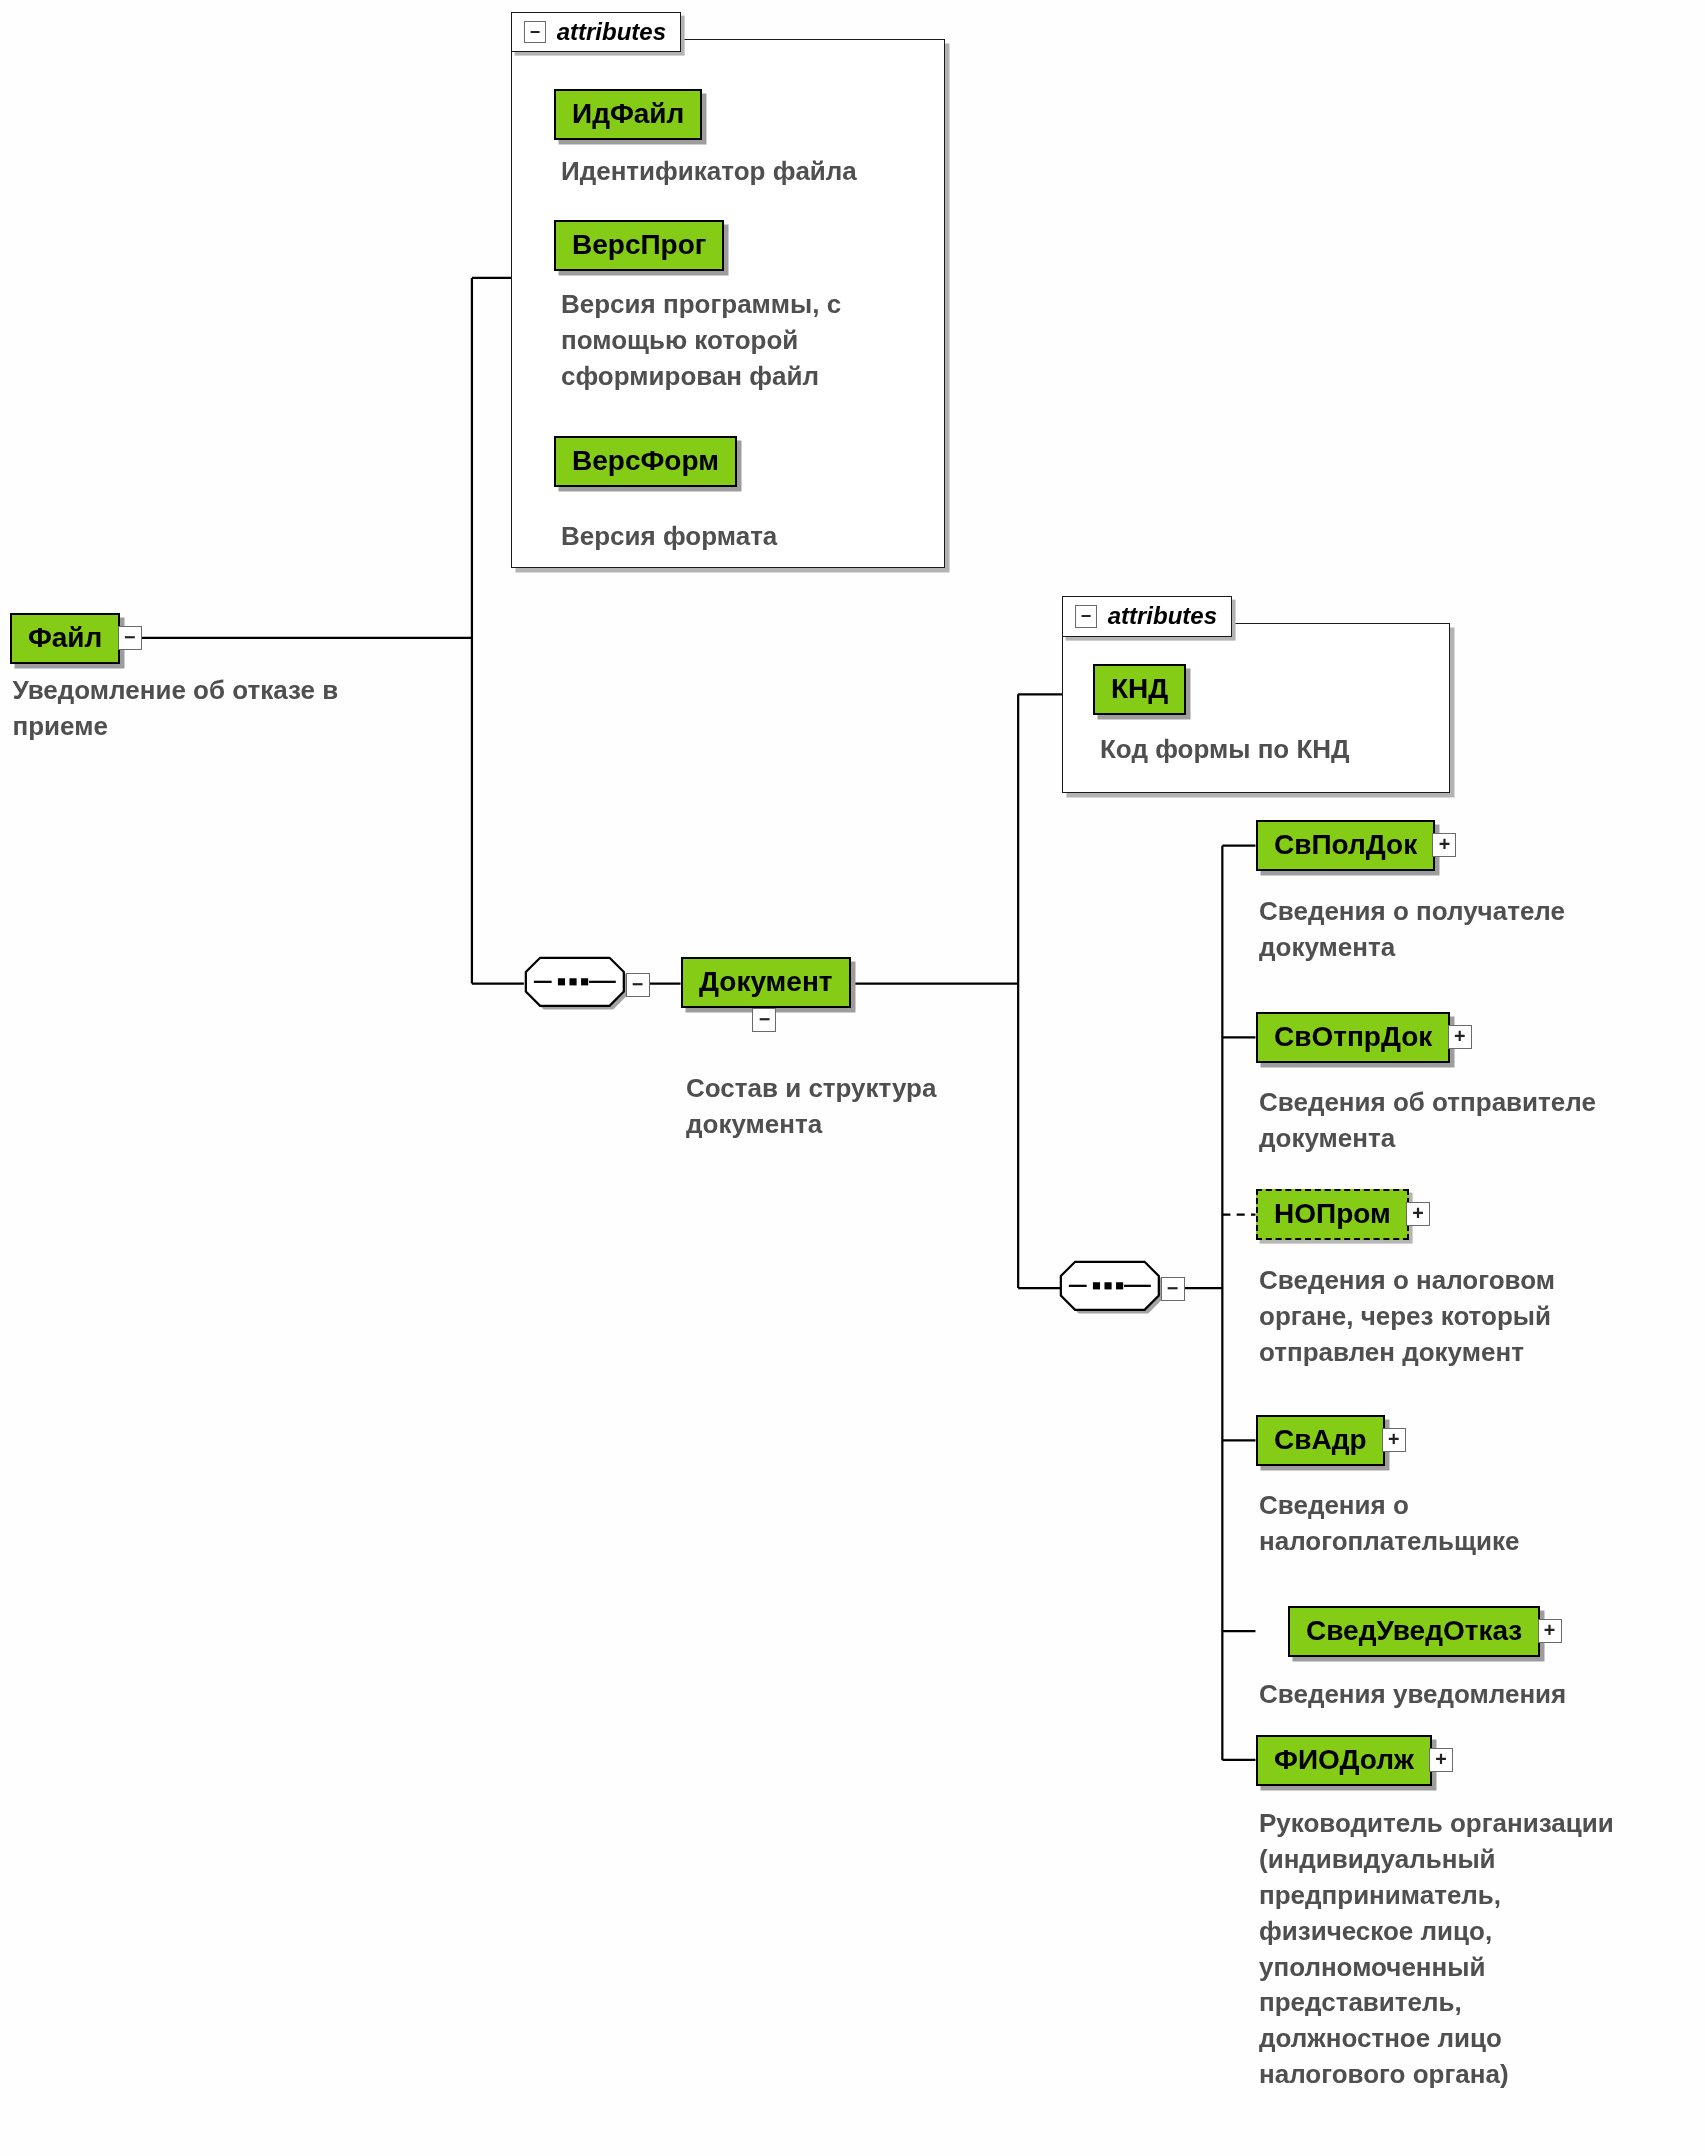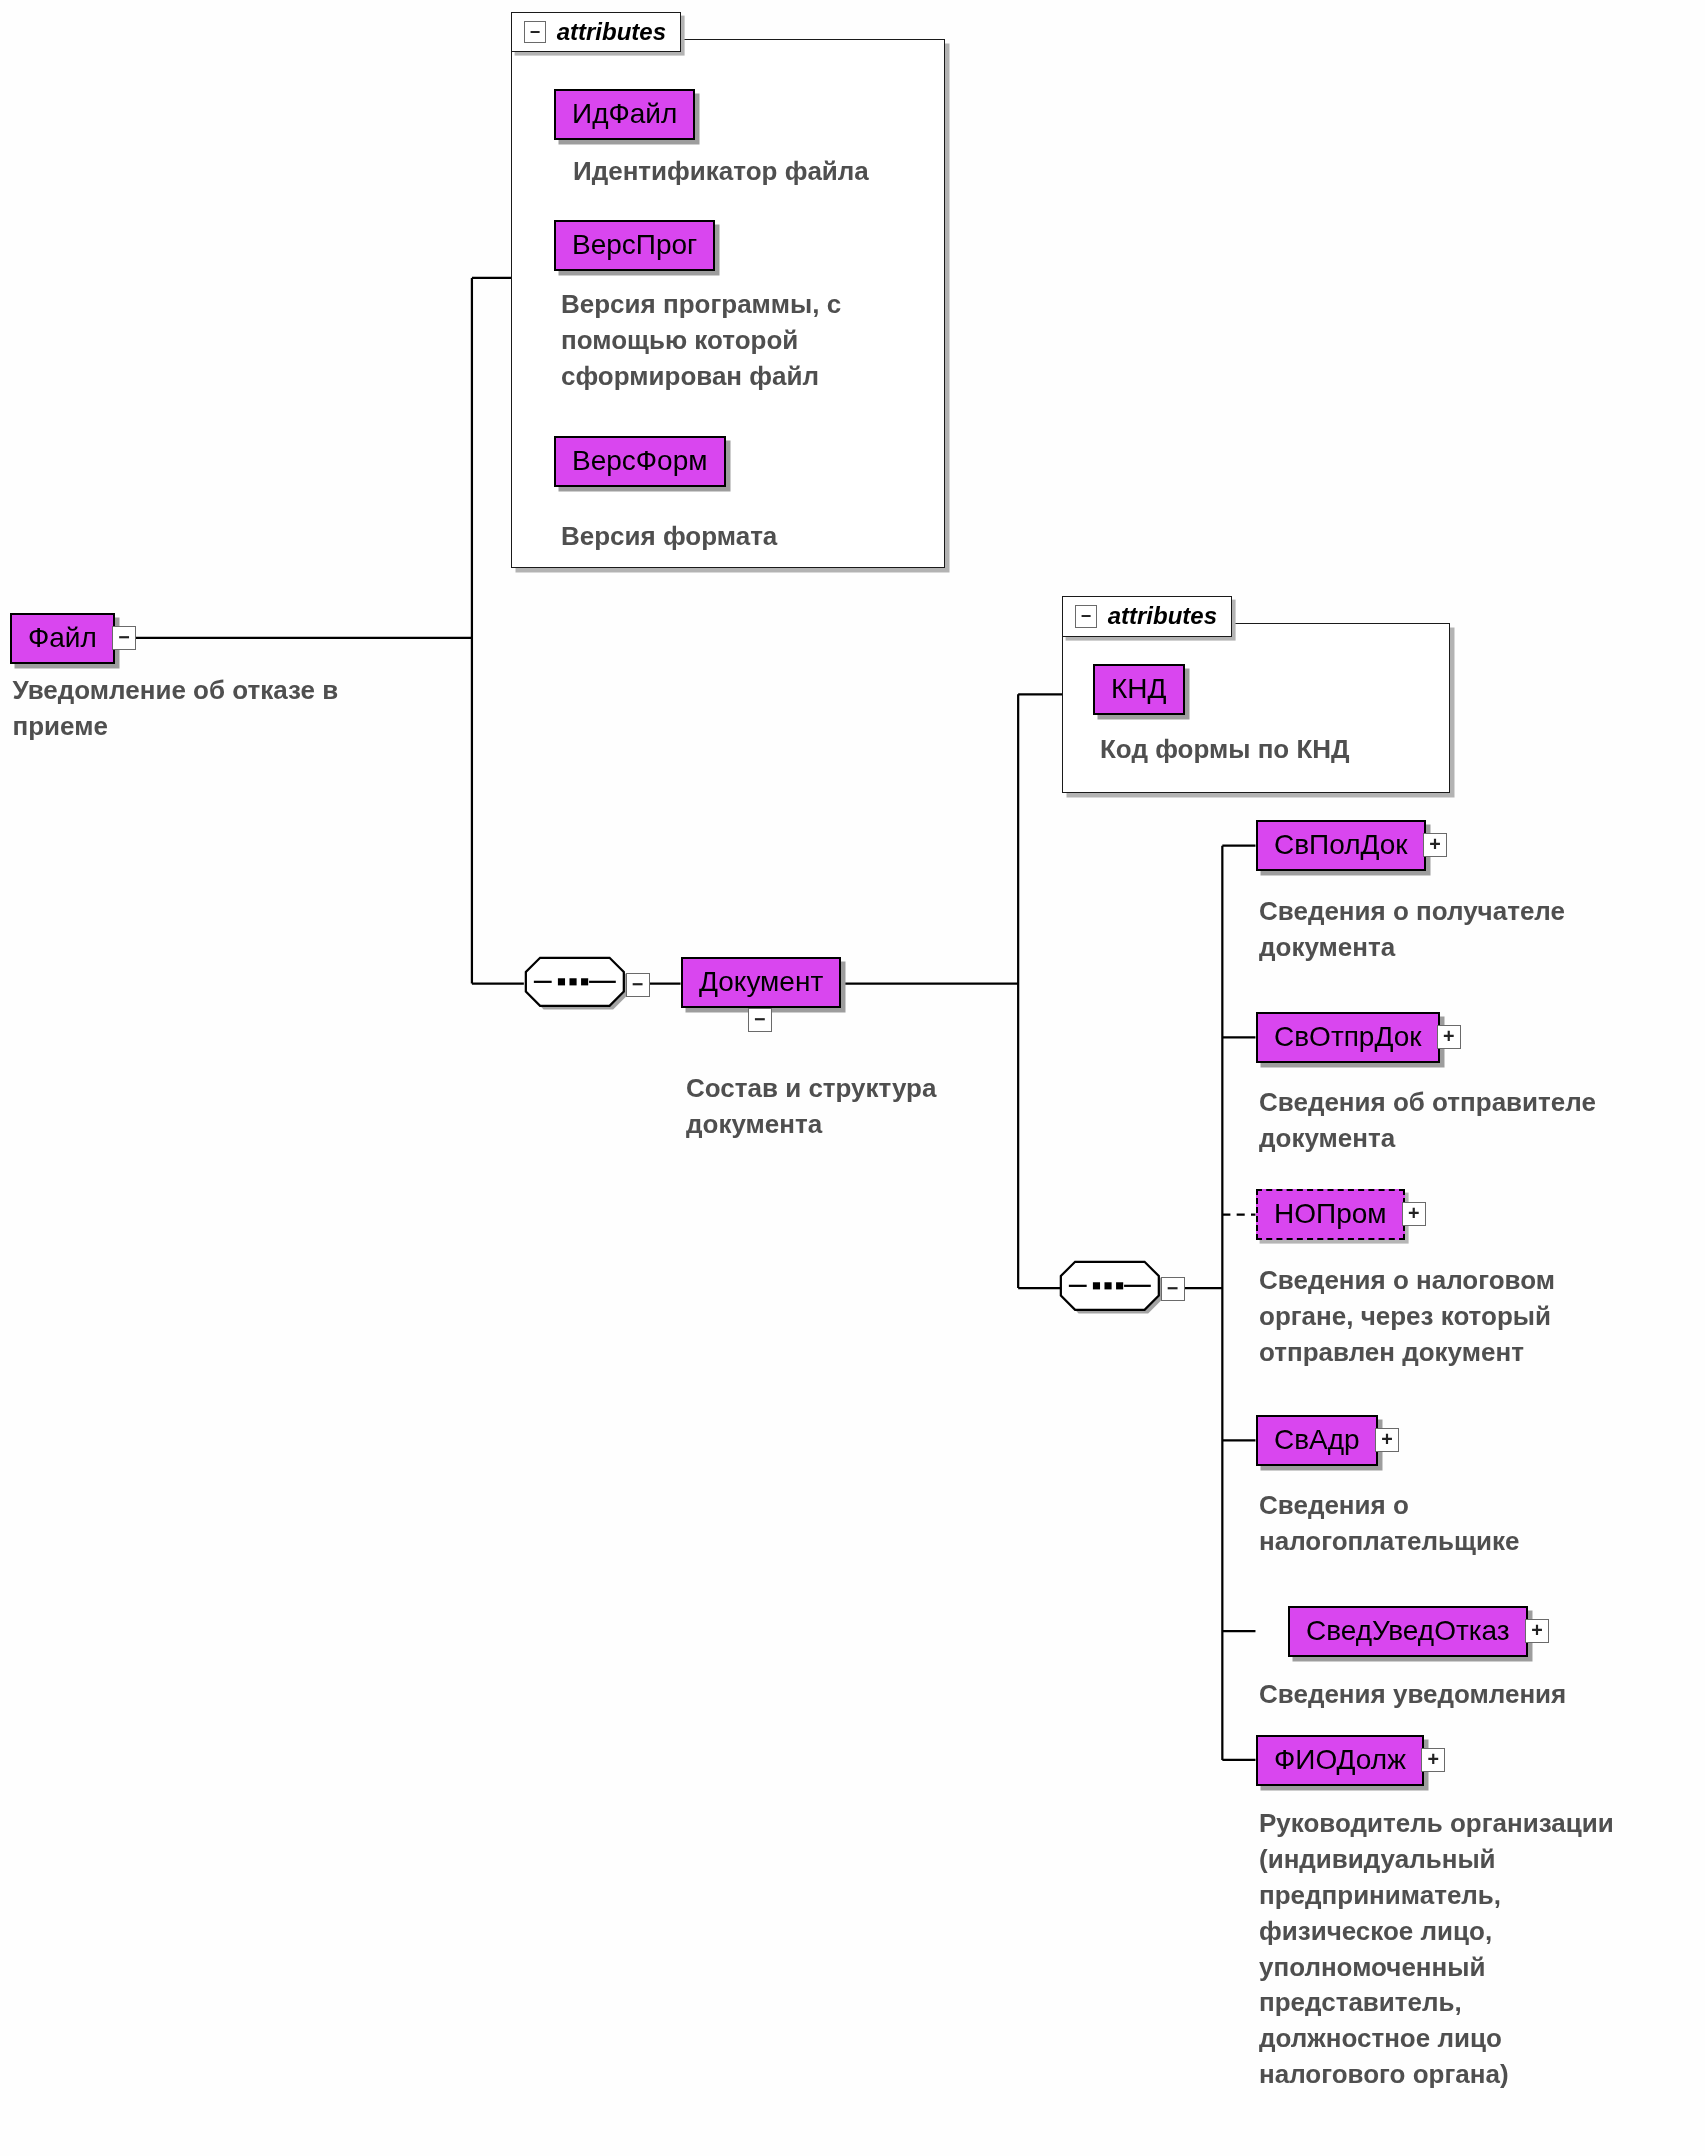--- a/index.html
+++ b/index.html
@@ -3,22 +3,22 @@
 <meta charset="utf-8">
 <style>
   html,body { margin:0; padding:0; background:#ffffff; }
   .canvas {
     position:relative; width:1705px; height:2157px; background:#fefefe;
     font-family:"Liberation Sans", sans-serif; overflow:hidden;
   }
   svg.lines { position:absolute; left:0; top:0; z-index:0; }
   .elbox { position:absolute; display:flex; align-items:center; z-index:2; }
   .name {
-    border:2.7px solid #000; background:#d946ef; box-shadow:4.5px 4.5px 0 #9d9d9d;
-    font-weight:normal; font-size:28px; color:#000; padding:7.2px 16px;
+    border:2.7px solid #000; background:#84cc16; box-shadow:4.5px 4.5px 0 #9d9d9d;
+    font-weight:bold; font-size:28px; color:#000; padding:7.2px 16px;
     white-space:nowrap; line-height:1.15;
   }
   .dashed > .name { border-style:dashed; box-shadow:3.6px 3.6px 0 #b5b5b5; }
   .sq {
     width:24px; height:24px; border:1.8px solid #6a6a6a; background:#fff;
     display:flex; align-items:center; justify-content:center;
     font-size:19.7px; font-weight:bold; color:#222; line-height:1;
     margin-left:-2.7px; box-sizing:border-box; z-index:3;
   }
   .sq.small { width:22.4px; height:22.4px; font-size:18px; }
@@ -67,21 +67,21 @@
 
   <div class="attr-container" style="left:511px; top:39px; width:432px; height:527px;"></div>
   <div class="attr-header" style="left:511px; top:11.6px;">
     <span class="sq small">−</span>
     <span>attributes</span>
   </div>
 
   <div class="elbox" style="left:554px; top:89px;">
     <div class="name">ИдФайл</div>
   </div>
-  <div class="desc" style="left:573px; top:154px;">Идентификатор файла</div>
+  <div class="desc" style="left:561px; top:154px;">Идентификатор файла</div>
 
   <div class="elbox" style="left:554px; top:220px;">
     <div class="name">ВерсПрог</div>
   </div>
   <div class="desc" style="left:561px; top:287px;">Версия программы, с
 помощью которой
 сформирован файл</div>
 
   <div class="elbox" style="left:554px; top:436px;">
     <div class="name">ВерсФорм</div>

